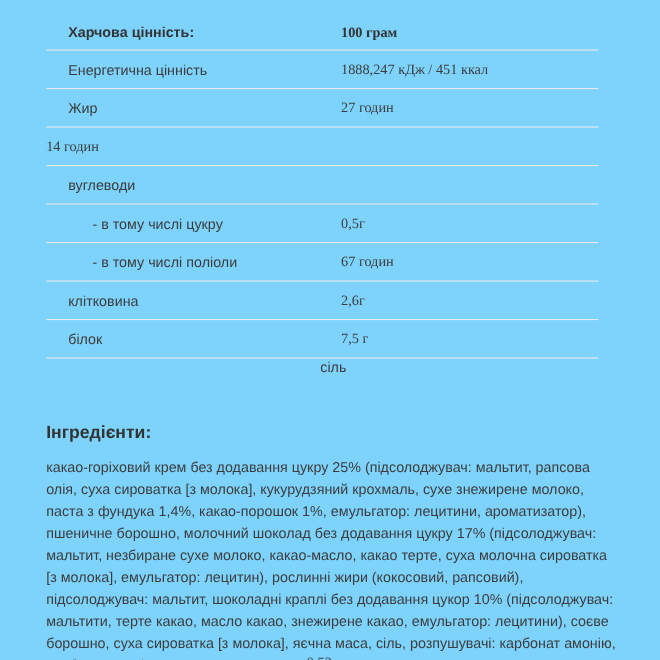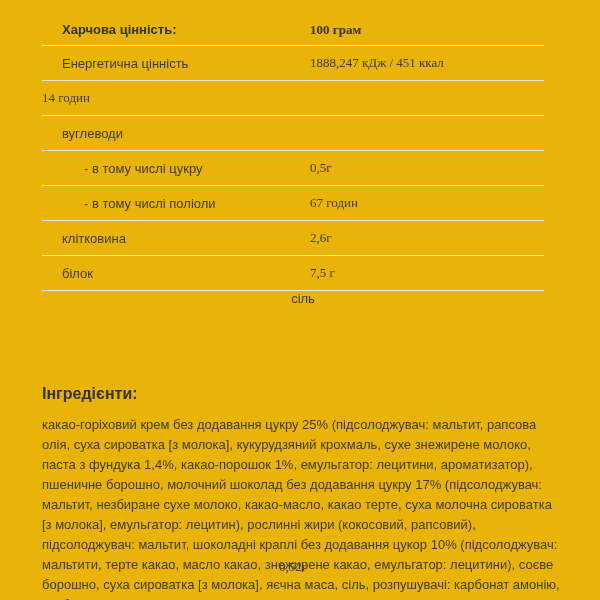--- a/index.html
+++ b/index.html
@@ -5,21 +5,21 @@
   * { margin: 0; padding: 0; box-sizing: border-box; }
   html, body {
     width: 600px;
     background: #ffffff;
     font-family: "Liberation Sans", "DejaVu Sans", sans-serif;
   }
   .page {
     position: relative;
     width: 600px;
     height: 600px;
-    background: #eab308;
+    background: #7dd3fc;
     overflow: hidden;
   }
   .nutrition-table {
     position: absolute;
     left: 42px;
     top: 14px;
     width: 502px;
   }
   .n-row {
     display: flex;
@@ -68,20 +68,24 @@
     <div class="n-row header">
       <div class="n-label">Харчова цінність:</div>
       <div class="n-value">100 грам</div>
     </div>
 
     <div class="n-row">
       <div class="n-label">Енергетична цінність</div>
       <div class="n-value">1888,247 кДж / 451 ккал</div>
     </div>
 
+    <div class="n-row">
+      <div class="n-label">Жир</div>
+      <div class="n-value">27 годин</div>
+    </div>
 
     <div class="n-row indent">
       <div class="n-value">14 годин</div>
     </div>
 
     <div class="n-row">
       <div class="n-label">вуглеводи</div>
     </div>
 
     <div class="n-row indent">

